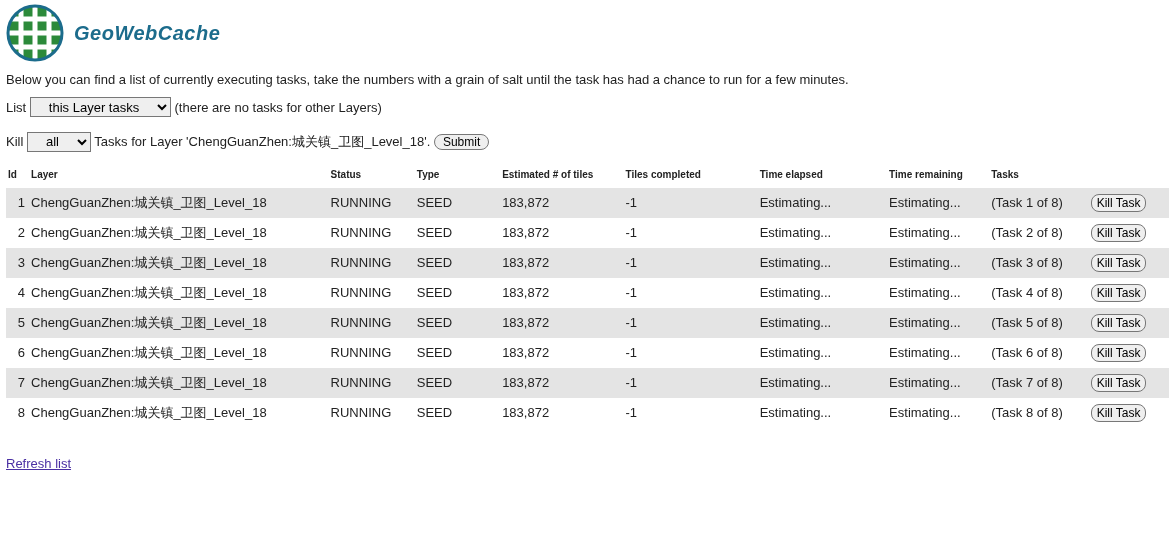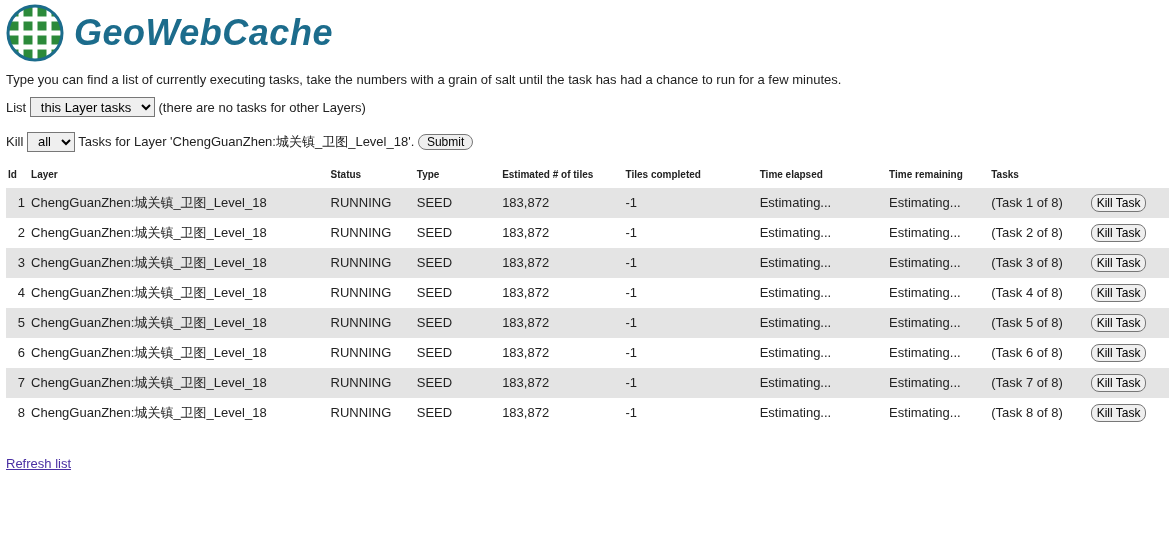--- a/index.html
+++ b/index.html
@@ -16,21 +16,21 @@
   }
   .logo-row {
     display: flex;
     align-items: center;
     gap: 10px;
     margin-bottom: 8px;
   }
   .logo-mark svg { display:block; }
   .logo-text {
     font-family: Verdana, Arial, sans-serif;
-    font-size: 36px;
+    font-size: 20px;
     font-weight: bold;
     font-style: italic;
     color: #1c6c8c;
     letter-spacing: 0.5px;
   }
   h2.title {
     font-size: 18px;
     font-weight: bold;
     margin: 10px 0 8px 0;
   }
@@ -40,21 +40,21 @@
   }
   .row-line {
     margin: 2px 0 10px 0;
     line-height: 1.9;
   }
   select {
     font-family: Arial, sans-serif;
     font-size: 13px;
     border: 1px solid #777;
     background: #efefef;
-    padding: 0 6px;
+    padding: 0 14px;
     height: 20px;
   }
   button.submit, button.kill {
     font-family: Arial, sans-serif;
     font-size: 12px;
     border: 1px solid #777;
     background: #efefef;
     padding: 0 8px;
     border-radius: 10px;
     cursor: pointer;
@@ -119,21 +119,21 @@
           <line x1="29" y1="0" x2="29" y2="58"></line>
           <line x1="43" y1="0" x2="43" y2="58"></line>
         </g>
         <circle cx="29" cy="29" r="27" fill="none" stroke="#1c6c8c" stroke-width="3"></circle>
       </svg>
     </span>
     <span class="logo-text">GeoWebCache</span>
   </div>
 
 
-  <p class="intro">Type you can find a list of currently executing tasks, take the numbers with a grain of salt until the task has had a chance to run for a few minutes.</p>
+  <p class="intro">Below you can find a list of currently executing tasks, take the numbers with a grain of salt until the task has had a chance to run for a few minutes.</p>
 
   <div class="row-line">
     <span>List</span>
     <select>
       <option>this Layer tasks</option>
     </select>
     <span>(there are no tasks for other Layers)</span>
   </div>
 
   <div class="row-line">

